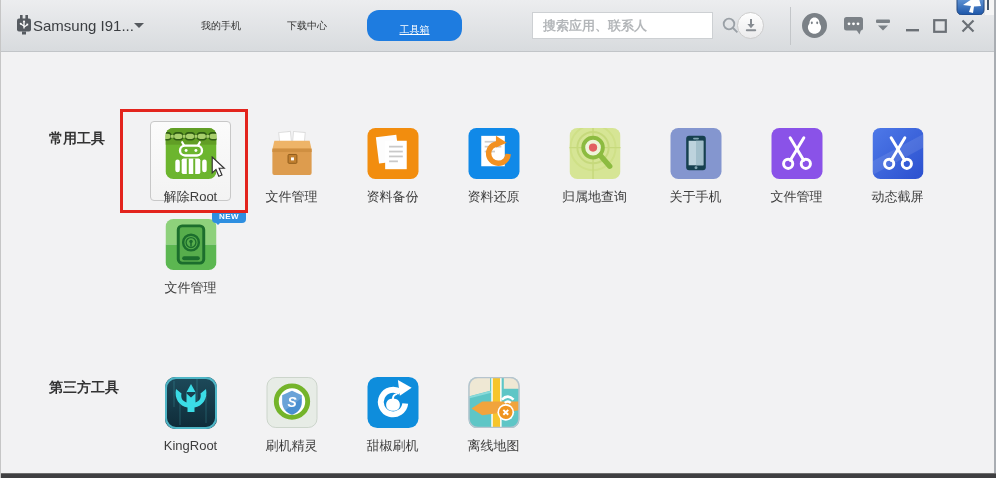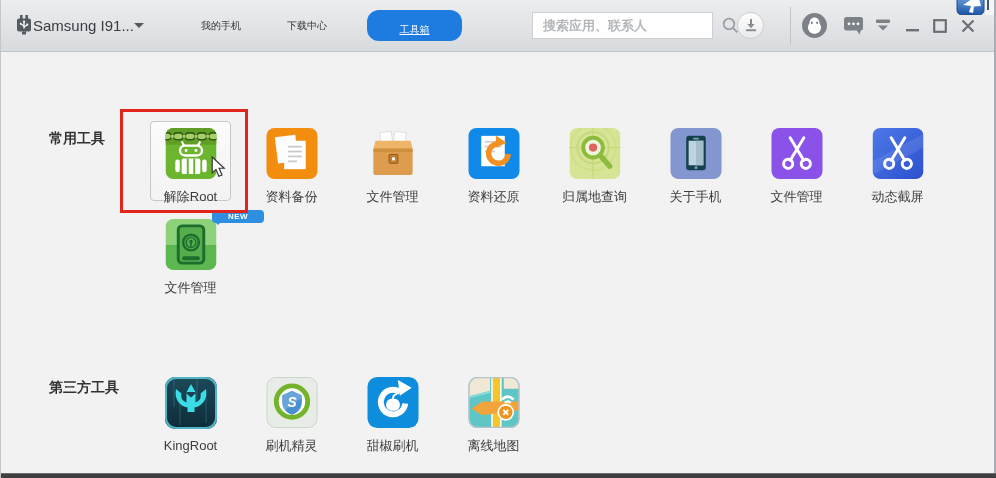--- a/index.html
+++ b/index.html
@@ -36,21 +36,21 @@
   .item{position:relative;width:101px;height:78px;margin-bottom:13px;display:flex;
         flex-direction:column;align-items:center;cursor:pointer;}
   .item .t-icon{position:relative;z-index:2;}
   .item .t-label{position:relative;z-index:2;margin-top:9px;font-size:13px;color:#3d3d3d;white-space:nowrap;}
   .hover-ring{position:absolute;left:10px;top:-7px;width:81px;height:80px;border:1px solid #c8c8c8;
               border-radius:4px;background:linear-gradient(#fbfbfb,#f3f3f3);z-index:1;}
   .red-box{position:absolute;left:-20px;top:-19px;width:128px;height:104px;border:3px solid #e3241d;
            z-index:6;pointer-events:none;}
   .cursor{position:absolute;left:71px;top:28px;z-index:7;pointer-events:none;}
   .badge-new{position:absolute;left:72px;top:-9px;z-index:5;background:var(--badge,#2e8fe0);color:#fff;
-             font-size:8px;font-weight:bold;padding:2px 16px;border-radius:4px;letter-spacing:.5px;}
+             font-size:8px;font-weight:bold;padding:2px 7px;border-radius:4px;letter-spacing:.5px;}
   .badge-new::after{content:"";position:absolute;left:3px;bottom:-5px;border:3px solid transparent;
                     border-top-color:var(--badge,#2e8fe0);}
   
   .right-edge{position:absolute;top:0;right:0;width:2px;height:100%;background:#a9adb2;z-index:40;}
   .bottom-bar{position:absolute;bottom:0;left:0;width:100%;height:5px;background:#3f3f41;
               border-top:1px solid #6e6e6e;z-index:41;}
 </style>
 </head>
 <body>
 
@@ -205,44 +205,44 @@
         </svg>
         <div class="t-label">解除Root</div>
         <div class="red-box"></div>
         <svg class="cursor" width="15" height="22" viewBox="0 0 14 21">
           <path d="M1 1 L1 16.2 L4.6 12.8 L7.3 19.4 L10.3 18.1 L7.6 11.7 L12.5 11.7 Z" fill="#fff" stroke="#333" stroke-width="1.1"></path>
         </svg>
       </div>
 
       <div class="item">
         <svg class="t-icon" width="52" height="52" viewBox="0 0 52 52">
+          <rect x="13" y="4" width="12" height="13" fill="#fff" stroke="#ddd" transform="rotate(-6 19 10)"></rect>
+          <rect x="27" y="4" width="12" height="13" fill="#fff" stroke="#ddd" transform="rotate(5 33 10)"></rect>
+          <polygon points="8,13 44,13 46,22 6,22" fill="#eeb468"></polygon>
+          <rect x="6" y="21" width="40" height="27" rx="2" fill="#dd9c4e"></rect>
+          <rect x="6" y="21" width="40" height="3.5" fill="#cf8f41"></rect>
+          <rect x="22" y="27" width="9" height="9" rx="1" fill="#c17f2f" stroke="#8f5c1c"></rect>
+          <rect x="25" y="30" width="3" height="3" fill="#fff"></rect>
+        </svg>
+        <div class="t-label">文件管理</div>
+      </div>
+
+      <div class="item">
+        <svg class="t-icon" width="52" height="52" viewBox="0 0 52 52">
           <rect width="52" height="52" rx="8" fill="#f28d0e"></rect>
           <rect x="10" y="8" width="21" height="27" fill="#fdfdfd" transform="rotate(-7 20 21)"></rect>
           <rect x="18" y="13" width="22" height="29" fill="#ffffff"></rect>
           <g stroke="#c9c9c9" stroke-width="1.8">
             <line x1="22" y1="19" x2="36" y2="19"></line>
               <line x1="22" y1="24" x2="36" y2="24"></line>
             <line x1="22" y1="29" x2="36" y2="29"></line>
               <line x1="22" y1="34" x2="31" y2="34"></line>
           </g>
         </svg>
         <div class="t-label">资料备份</div>
-      </div>
-
-      <div class="item">
-        <svg class="t-icon" width="52" height="52" viewBox="0 0 52 52">
-          <rect x="13" y="4" width="12" height="13" fill="#fff" stroke="#ddd" transform="rotate(-6 19 10)"></rect>
-          <rect x="27" y="4" width="12" height="13" fill="#fff" stroke="#ddd" transform="rotate(5 33 10)"></rect>
-          <polygon points="8,13 44,13 46,22 6,22" fill="#eeb468"></polygon>
-          <rect x="6" y="21" width="40" height="27" rx="2" fill="#dd9c4e"></rect>
-          <rect x="6" y="21" width="40" height="3.5" fill="#cf8f41"></rect>
-          <rect x="22" y="27" width="9" height="9" rx="1" fill="#c17f2f" stroke="#8f5c1c"></rect>
-          <rect x="25" y="30" width="3" height="3" fill="#fff"></rect>
-        </svg>
-        <div class="t-label">文件管理</div>
       </div>
 
       <div class="item">
         <svg class="t-icon" width="52" height="52" viewBox="0 0 52 52">
           <rect width="52" height="52" rx="8" fill="#1089e8"></rect>
           <rect x="13" y="8" width="24" height="31" fill="#fff"></rect>
           <g stroke="#cccccc" stroke-width="1.8">
             <line x1="16.5" y1="14" x2="33.5" y2="14"></line>
               <line x1="16.5" y1="19" x2="33.5" y2="19"></line>
             <line x1="16.5" y1="24" x2="27" y2="24"></line>

